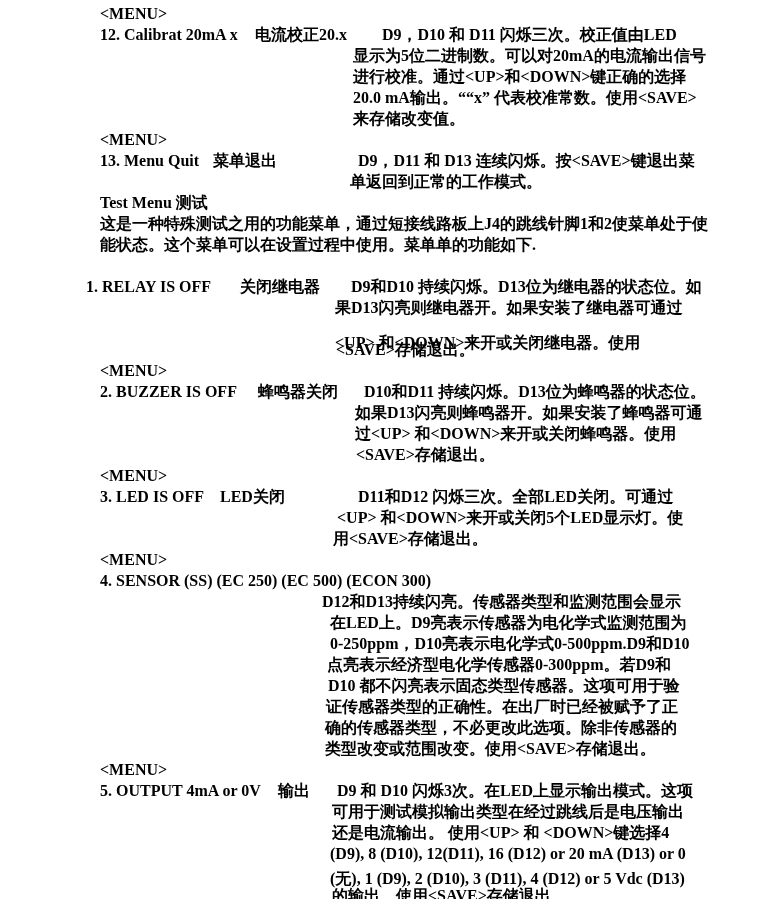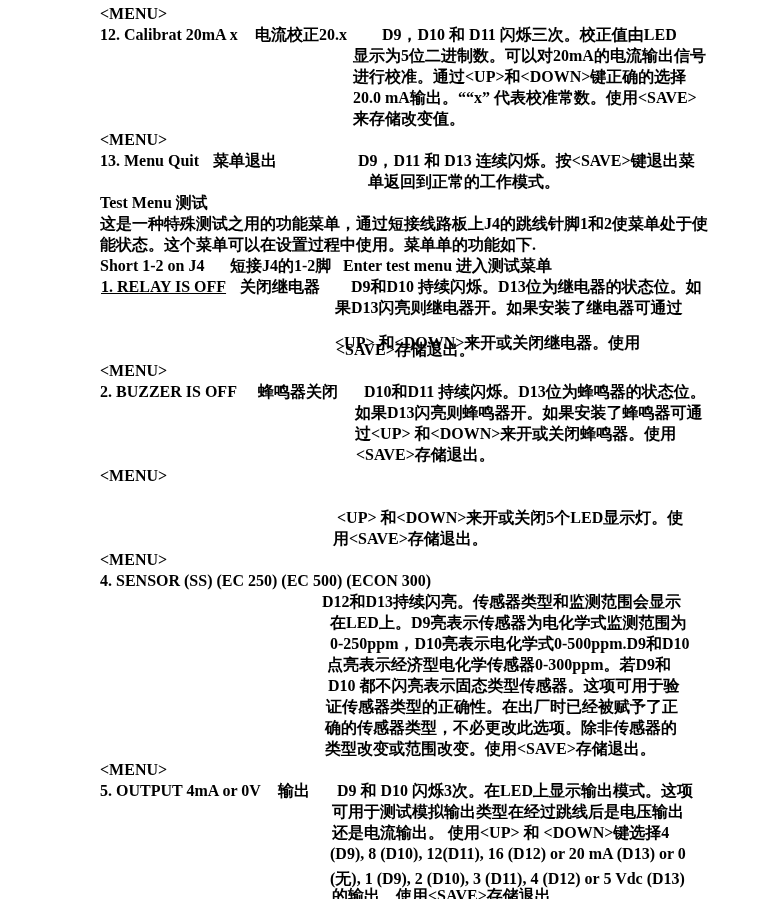--- a/index.html
+++ b/index.html
@@ -59,38 +59,33 @@
     </div>
     <div class="line" style="top: 129px;">
       <span class="seg" style="left: 100px;">&lt;MENU&gt;</span>
     </div>
     <div class="line" style="top: 150px;">
       <span class="seg" style="left: 100px;">13. Menu Quit</span>
       <span class="seg" style="left: 213px;">菜单退出</span>
       <span class="seg" style="left: 358px;">D9，D11 和 D13 连续闪烁。按&lt;SAVE&gt;键退出菜</span>
     </div>
     <div class="line" style="top: 171px;">
-      <span class="seg" style="left: 368px;">单返回到正常的工作模式。</span>
+      <span class="seg" style="left: 350px;">单返回到正常的工作模式。</span>
     </div>
     <div class="line" style="top: 192px;">
       <span class="seg" style="left: 100px;">Test Menu 测试</span>
     </div>
     <div class="line" style="top: 213px;">
       <span class="seg" style="left: 100px;">这是一种特殊测试之用的功能菜单，通过短接线路板上J4的跳线针脚1和2使菜单处于使</span>
     </div>
     <div class="line" style="top: 234px;">
       <span class="seg" style="left: 100px;">能状态。这个菜单可以在设置过程中使用。菜单单的功能如下.</span>
     </div>
-    <div class="line" style="top: 255px;">
-      <span class="seg" style="left: 100px;">Short 1-2 on J4</span>
-      <span class="seg" style="left: 230px;">短接J4的1-2脚</span>
-      <span class="seg" style="left: 343px;">Enter test menu 进入测试菜单</span>
-    </div>
     <div class="line" style="top: 276px;">
-      <span class="seg" style="left: 101px; text-decoration: underline;">1. RELAY IS OFF</span>
+      <span class="seg" style="left: 86px;">1. RELAY IS OFF</span>
       <span class="seg" style="left: 240px;">关闭继电器</span>
       <span class="seg" style="left: 351px;">D9和D10 持续闪烁。D13位为继电器的状态位。如</span>
     </div>
     <div class="line" style="top: 297px;">
       <span class="seg" style="left: 335px;">果D13闪亮则继电器开。如果安装了继电器可通过</span>
     </div>
     <div class="line" style="top: 332px;">
       <span class="seg" style="left: 335px;">&lt;UP&gt; 和&lt;DOWN&gt;来开或关闭继电器。使用</span>
     </div>
     <div class="line" style="top: 339px;">
@@ -108,20 +103,25 @@
       <span class="seg" style="left: 355px;">如果D13闪亮则蜂鸣器开。如果安装了蜂鸣器可通</span>
     </div>
     <div class="line" style="top: 423px;">
       <span class="seg" style="left: 355px;">过&lt;UP&gt; 和&lt;DOWN&gt;来开或关闭蜂鸣器。使用</span>
     </div>
     <div class="line" style="top: 444px;">
       <span class="seg" style="left: 356px;">&lt;SAVE&gt;存储退出。</span>
     </div>
     <div class="line" style="top: 465px;">
       <span class="seg" style="left: 100px;">&lt;MENU&gt;</span>
+    </div>
+    <div class="line" style="top: 486px;">
+      <span class="seg" style="left: 100px;">3. LED IS OFF</span>
+      <span class="seg" style="left: 220px;">LED关闭</span>
+      <span class="seg" style="left: 358px;">D11和D12 闪烁三次。全部LED关闭。可通过</span>
     </div>
     <div class="line" style="top: 507px;">
       <span class="seg" style="left: 337px;">&lt;UP&gt; 和&lt;DOWN&gt;来开或关闭5个LED显示灯。使</span>
     </div>
     <div class="line" style="top: 528px;">
       <span class="seg" style="left: 333px;">用&lt;SAVE&gt;存储退出。</span>
     </div>
     <div class="line" style="top: 549px;">
       <span class="seg" style="left: 100px;">&lt;MENU&gt;</span>
     </div>

